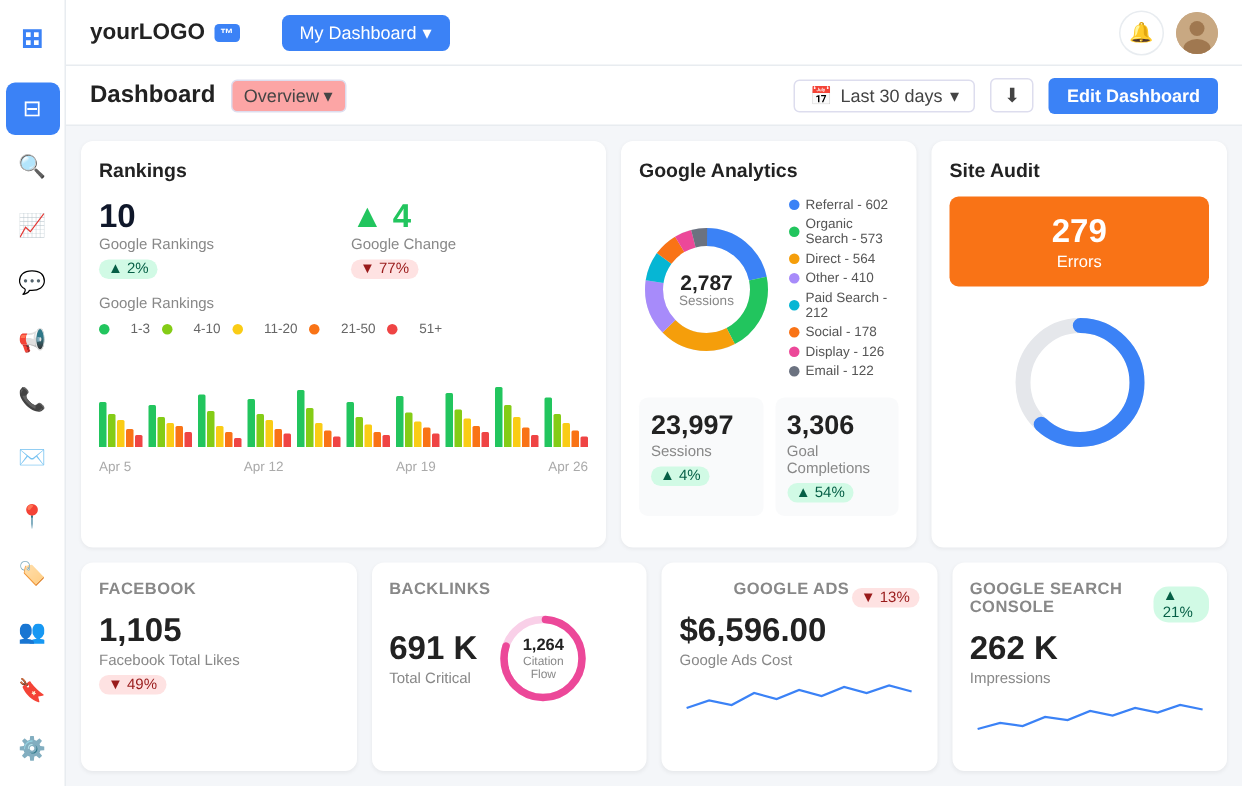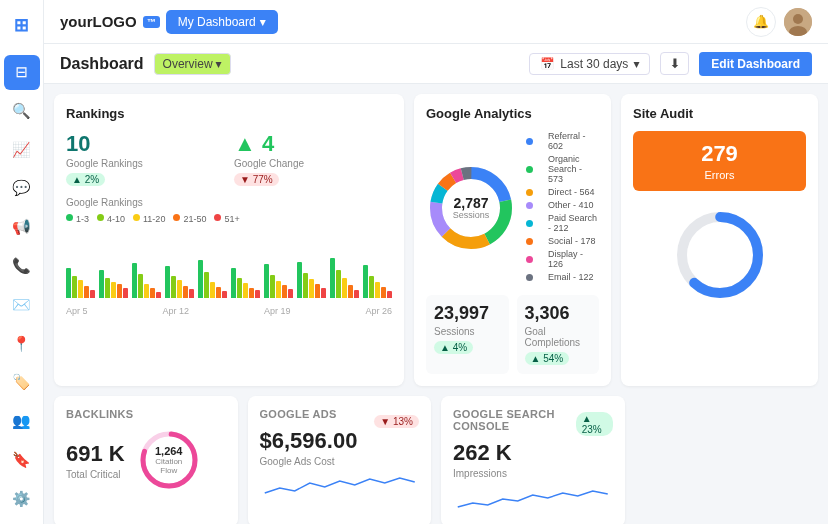--- a/index.html
+++ b/index.html
@@ -8,74 +8,74 @@
     
     .sidebar { width: 44px; background: #fff; border-right: 1px solid #e8ecf0; display: flex; flex-direction: column; align-items: center; padding: 8px 0; gap: 4px; flex-shrink: 0; }
     .sidebar-icon { width: 36px; height: 36px; display: flex; align-items: center; justify-content: center; border-radius: 6px; cursor: pointer; color: #aab; font-size: 15px; }
     .sidebar-icon.active { background: #3b82f6; color: #fff; }
     .sidebar-logo { margin-bottom: 8px; }
 
     
     .main { flex: 1; display: flex; flex-direction: column; overflow: hidden; }
 
     
-    .topbar { background: #fff; border-bottom: 1px solid #e8ecf0; display: flex; align-items: center; padding: 0 16px; height: 44px; gap: 2px; flex-shrink: 0; }
+    .topbar { background: #fff; border-bottom: 1px solid #e8ecf0; display: flex; align-items: center; padding: 0 16px; height: 44px; gap: 24px; flex-shrink: 0; }
     .logo-area { display: flex; align-items: center; gap: 6px; margin-right: 4px; }
     .logo-text { font-weight: 700; font-size: 15px; color: #222; }
     .logo-badge { background: #3b82f6; color: #fff; font-size: 9px; font-weight: 700; padding: 1px 4px; border-radius: 3px; }
     .nav-btn { background: #3b82f6; color: #fff; border: none; border-radius: 5px; padding: 5px 12px; font-size: 12px; cursor: pointer; display: flex; align-items: center; gap: 4px; }
     .topbar-spacer { flex: 1; }
     .topbar-actions { display: flex; align-items: center; gap: 8px; }
     .topbar-icon-btn { width: 30px; height: 30px; border-radius: 50%; border: 1px solid #e8ecf0; background: #fff; display: flex; align-items: center; justify-content: center; cursor: pointer; font-size: 13px; color: #666; }
     .avatar { width: 28px; height: 28px; border-radius: 50%; background: #c8a882; overflow: hidden; display: flex; align-items: center; justify-content: center; font-size: 12px; color: #fff; }
 
     
     .content-header { background: #fff; border-bottom: 1px solid #e8ecf0; padding: 8px 16px; display: flex; align-items: center; gap: 10px; flex-shrink: 0; height: 40px; }
     .page-title { font-size: 16px; font-weight: 700; color: #222; }
-    .overview-btn { border: 1px solid #dde; background: #bef264; border-radius: 4px; padding: 3px 8px; font-size: 12px; cursor: pointer; display: flex; align-items: center; gap: 3px; color: #444; }
+    .overview-btn { border: 1px solid #dde; background: #fca5a5; border-radius: 4px; padding: 3px 8px; font-size: 12px; cursor: pointer; display: flex; align-items: center; gap: 3px; color: #444; }
     .header-spacer { flex: 1; }
     .date-btn { border: 1px solid #dde; background: #fff; border-radius: 4px; padding: 3px 10px; font-size: 12px; cursor: pointer; display: flex; align-items: center; gap: 5px; color: #444; }
     .download-btn { border: 1px solid #dde; background: #fff; border-radius: 4px; padding: 3px 8px; font-size: 13px; cursor: pointer; color: #444; }
     .edit-btn { background: #3b82f6; color: #fff; border: none; border-radius: 4px; padding: 5px 12px; font-size: 12px; cursor: pointer; font-weight: 600; }
 
     
     .dashboard { flex: 1; overflow-y: auto; padding: 10px; display: grid; grid-template-columns: 1fr 1fr 1fr; grid-template-rows: auto auto; gap: 10px; }
 
     
     .card { background: #fff; border-radius: 8px; padding: 12px; box-shadow: 0 1px 3px rgba(0,0,0,0.06); }
     .card-title { font-size: 13px; font-weight: 700; color: #222; margin-bottom: 10px; }
 
     
     .rankings-card { grid-column: 1; grid-row: 1; }
     .rankings-metrics { display: flex; gap: 10px; margin-bottom: 10px; }
     .metric-box { flex: 1; }
-    .metric-value { font-size: 22px; font-weight: 700; color: #0f766e; }
+    .metric-value { font-size: 22px; font-weight: 700; color: #0f172a; }
     .metric-value.green { color: #22c55e; }
     .metric-label { font-size: 10px; color: #888; margin-top: 1px; }
     .badge { display: inline-flex; align-items: center; gap: 2px; font-size: 10px; padding: 1px 6px; border-radius: 10px; margin-top: 4px; }
     .badge.green { background: #d1fae5; color: #065f46; }
     .badge.red { background: #fee2e2; color: #991b1b; }
     .chart-label { font-size: 10px; color: #888; margin-bottom: 6px; }
     .legend-row { display: flex; gap: 8px; flex-wrap: wrap; margin-bottom: 6px; }
-    .legend-item { display: flex; align-items: flex-start; gap: 3px; font-size: 9px; color: #666; }
+    .legend-item { display: flex; align-items: center; gap: 14px; font-size: 9px; color: #666; }
     .legend-dot { width: 7px; height: 7px; border-radius: 50%; }
     .bar-group { display: flex; gap: 1px; align-items: flex-end; }
     .bar { width: 5px; border-radius: 1px 1px 0 0; }
     .chart-footer { display: flex; justify-content: space-between; margin-top: 4px; }
     .chart-date { font-size: 9px; color: #aaa; text-align: right; }
 
     
     .analytics-card { grid-column: 2; grid-row: 1; }
     .donut-section { display: flex; gap: 10px; align-items: center; margin-bottom: 10px; }
     .donut-wrapper { position: relative; width: 90px; height: 90px; flex-shrink: 0; }
     .donut-center { position: absolute; top: 50%; left: 50%; transform: translate(-50%, -50%); text-align: center; }
     .donut-value { font-size: 14px; font-weight: 700; color: #222; line-height: 1; }
     .donut-label { font-size: 9px; color: #888; }
     .legend-list { flex: 1; }
-    .legend-row2 { display: flex; align-items: center; gap: 15px; margin-bottom: 3px; font-size: 9px; color: #555; }
+    .legend-row2 { display: flex; align-items: center; gap: 4px; margin-bottom: 3px; font-size: 9px; color: #555; }
     .analytics-bottom { display: grid; grid-template-columns: 1fr 1fr; gap: 8px; }
     .stat-box { background: #f9fafb; border-radius: 6px; padding: 8px; }
     .stat-value { font-size: 18px; font-weight: 700; color: #222; }
     .stat-label { font-size: 10px; color: #888; margin-top: 2px; }
 
     
     .audit-card { grid-column: 3; grid-row: 1; }
     .audit-top { display: flex; gap: 8px; margin-bottom: 10px; }
     .audit-box { flex: 1; border-radius: 6px; padding: 10px; text-align: center; }
     .audit-box.red { background: #ef4444; }
@@ -379,20 +379,26 @@
           <svg width="100" height="100" viewBox="0 0 100 100">
             <circle cx="50" cy="50" r="38" fill="none" stroke="#e5e7eb" stroke-width="10"></circle>
             <circle cx="50" cy="50" r="38" fill="none" stroke="#3b82f6" stroke-width="10" stroke-dasharray="148 91" stroke-dashoffset="60" stroke-linecap="round"></circle>
           </svg>
         </div>
       </div>
     </div>
 
     <div class="bottom-row">
 
+      <div class="bottom-card">
+        <div class="bottom-card-title">Facebook</div>
+        <div class="big-stat">1,105</div>
+        <div class="big-stat-sub">Facebook Total Likes</div>
+        <span class="badge red">▼ 49%</span>
+      </div>
 
       <div class="bottom-card">
         <div class="bottom-card-title">Backlinks</div>
         <div style="display:flex; align-items:center; gap:12px;">
           <div>
             <div class="big-stat">691 K</div>
             <div class="big-stat-sub">Total Critical</div>
           </div>
 
           <div style="position:relative; width:64px; height:64px;">
@@ -402,37 +408,37 @@
             </svg>
             <div style="position:absolute;top:50%;left:50%;transform:translate(-50%,-50%);text-align:center;">
               <div style="font-size:11px;font-weight:700;color:#222;">1,264</div>
               <div style="font-size:8px;color:#888;">Citation Flow</div>
             </div>
           </div>
         </div>
       </div>
 
       <div class="bottom-card">
-        <div style="display:flex; justify-content:space-between; align-items:flex-end;">
+        <div style="display:flex; justify-content:space-between; align-items:center;margin-left:36px;">
           <div class="bottom-card-title">Google Ads</div>
           <span class="badge red">▼ 13%</span>
         </div>
         <div class="big-stat">$6,596.00</div>
         <div class="big-stat-sub">Google Ads Cost</div>
         <div class="sparkline">
           <svg width="100%" height="30" viewBox="0 0 150 30">
             <polyline points="0,20 15,15 30,18 45,10 60,14 75,8 90,12 105,6 120,10 135,5 150,9" fill="none" stroke="#3b82f6" stroke-width="1.5" class="wave-line"></polyline>
           </svg>
         </div>
       </div>
 
       <div class="bottom-card">
         <div style="display:flex; justify-content:space-between; align-items:flex-start;">
           <div class="bottom-card-title">Google Search Console</div>
-          <span class="badge green">▲ 23%</span>
+          <span class="badge green">▲ 21%</span>
         </div>
         <div class="big-stat">262 K</div>
         <div class="big-stat-sub">Impressions</div>
         <div class="sparkline">
           <svg width="100%" height="30" viewBox="0 0 150 30">
             <polyline points="0,22 15,18 30,20 45,14 60,16 75,10 90,13 105,8 120,11 135,6 150,9" fill="none" stroke="#3b82f6" stroke-width="1.5" class="wave-line"></polyline>
           </svg>
         </div>
       </div>
     </div>

